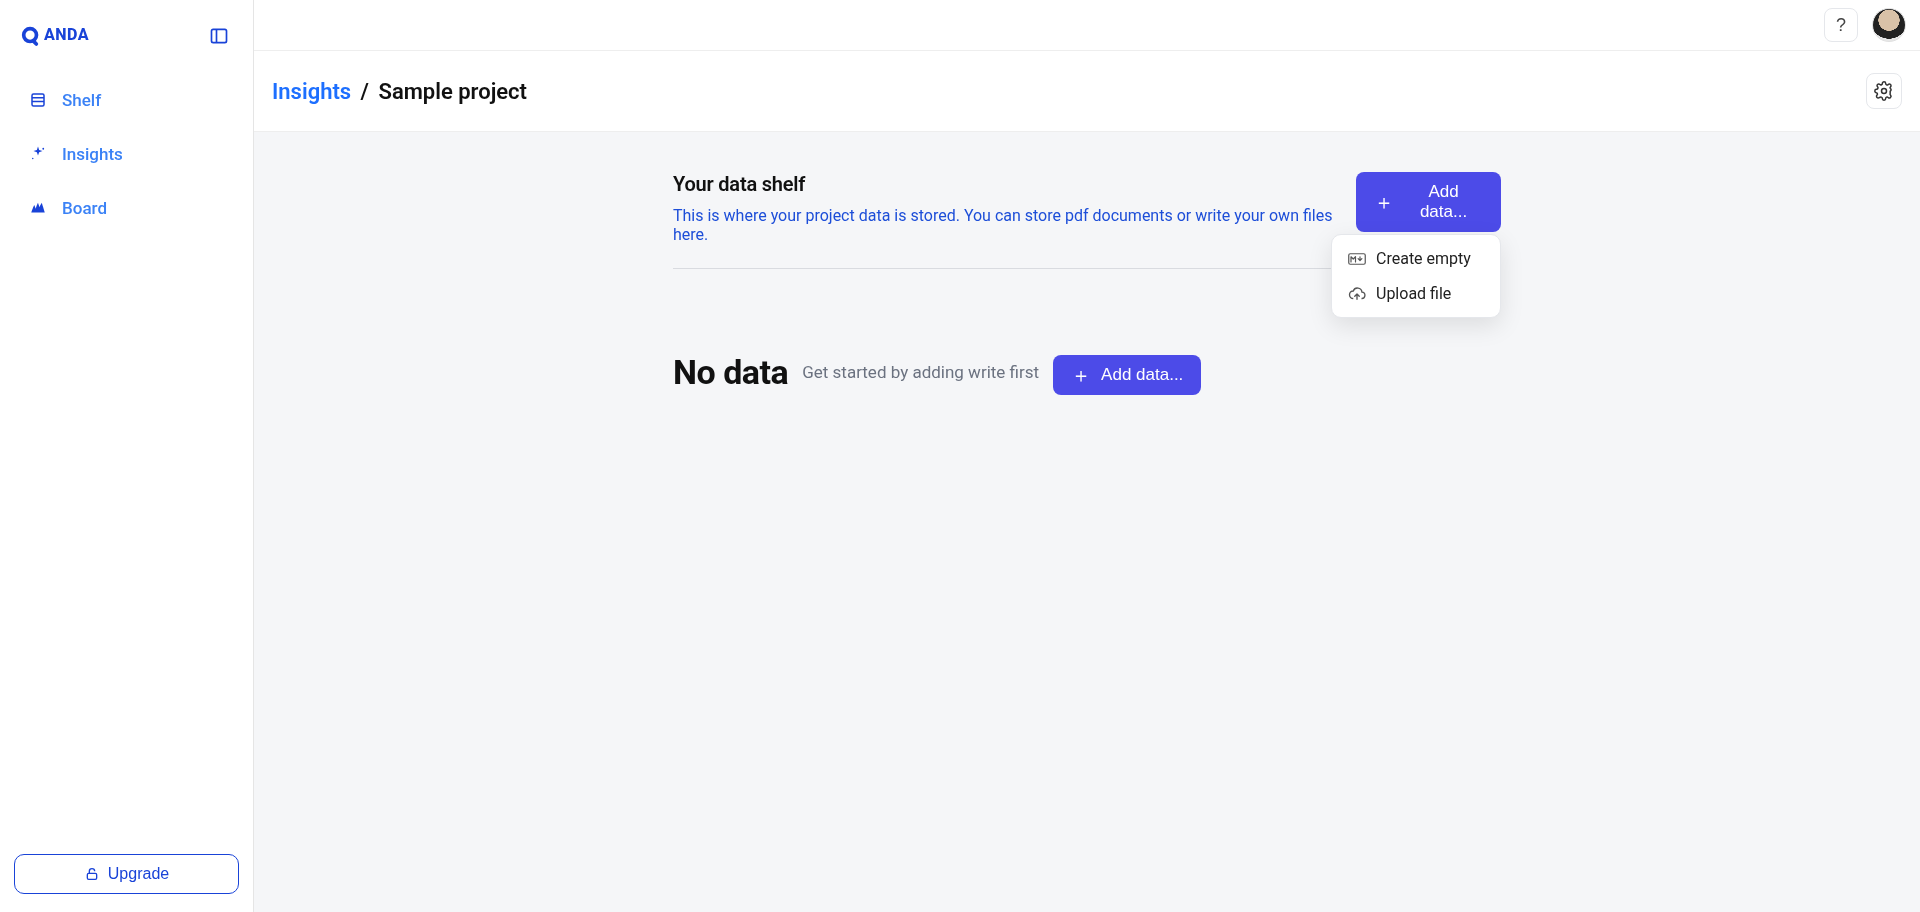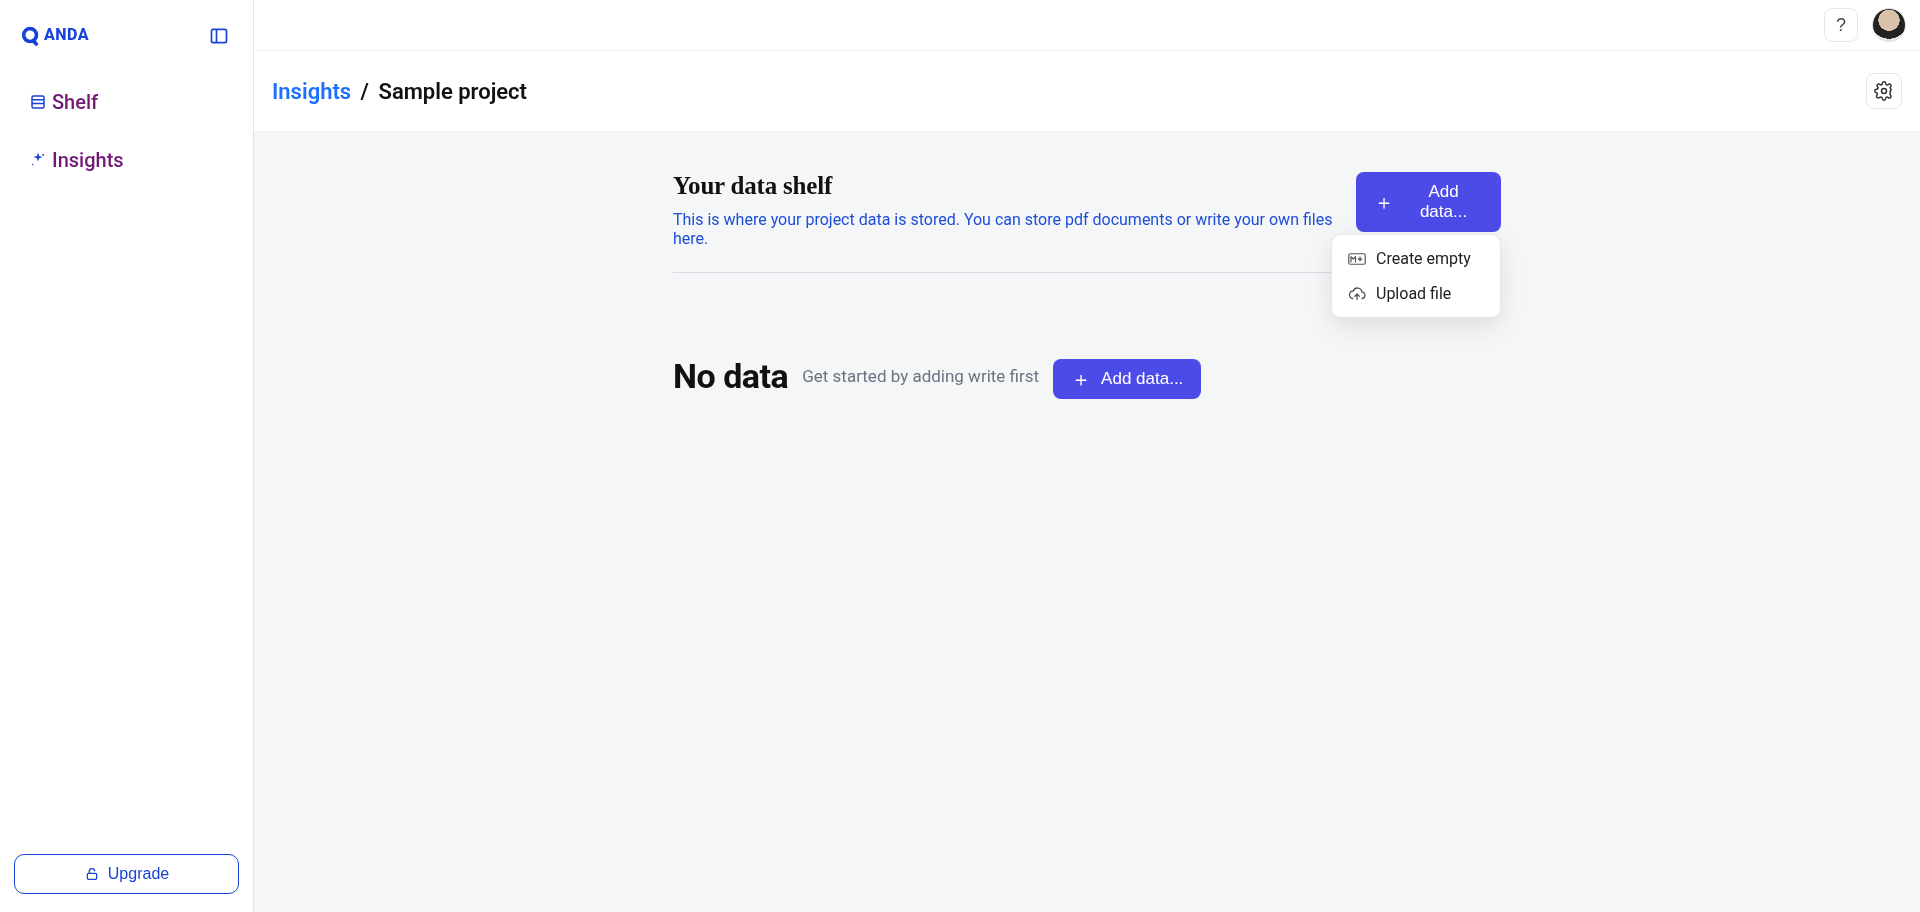--- a/index.html
+++ b/index.html
@@ -36,24 +36,24 @@
     display:inline-flex; align-items:center; justify-content:center;
   }
   .logo-mark svg { display:block; }
   .collapse-btn {
     display:flex; align-items:center; justify-content:center;
     width:28px; height:28px; border-radius:6px; color:#1943d8;
     cursor:pointer;
   }
   .nav { display:flex; flex-direction:column; gap:18px; padding: 8px 4px; }
   .nav-item {
-    display:flex; align-items:center; gap:4px;
+    display:flex; align-items:center; gap:14px;
     padding: 8px 10px;
-    color:#701a75;
-    font-size:20px;
+    color:#3b82f6;
+    font-size:17px;
     font-weight:500;
     cursor:pointer;
     border-radius:8px;
   }
   .nav-item .nav-icon { width:20px; height:20px; display:flex; align-items:center; justify-content:center; color:#1943d8; }
   .sidebar-spacer { flex:1; }
   .upgrade-btn {
     display:flex; align-items:center; justify-content:center; gap:8px;
     border:1px solid #1943d8;
     color:#1943d8;
@@ -125,21 +125,21 @@
   .content {
     flex:1; background:#f5f6f8; padding:40px 0; position:relative; overflow-y:auto;
   }
   .content-inner { max-width:860px; margin:0 auto; padding:0 16px; position:relative; }
   .shelf-header {
     display:flex; align-items:flex-start; justify-content:space-between;
     border-bottom:1px solid #d9dbe0;
     padding-bottom:24px;
     position:relative;
   }
-  .shelf-header-text h2 { font-size:25px; font-weight:600; color:#111; margin-bottom:10px; letter-spacing:-0.2px;font-family:Liberation Serif, serif; }
+  .shelf-header-text h2 { font-size:20px; font-weight:600; color:#111; margin-bottom:10px; letter-spacing:-0.2px; }
   .shelf-header-text p  { font-size:16px; color:#1d4ed8; }
   .primary-btn {
     display:flex; align-items:center; gap:10px;
     background:#4c4be8;
     color:#fff;
     border:none;
     border-radius:8px;
     padding:10px 18px;
     font-size:17px;
     cursor:pointer;
@@ -212,20 +212,28 @@
     </div>
     <div class="nav-item">
       <span class="nav-icon">
         <svg viewBox="0 0 24 24" width="18" height="18" fill="#1943d8">
             <path d="M12 2l1.5 4.5L18 8l-4.5 1.5L12 14l-1.5-4.5L6 8l4.5-1.5L12 2z"></path>
             <circle cx="19" cy="5" r="1.2"></circle>
             <circle cx="5" cy="18" r="1"></circle>
           </svg>
       </span>
       <span>Insights</span>
+    </div>
+    <div class="nav-item">
+      <span class="nav-icon">
+        <svg viewBox="0 0 24 24" width="18" height="18" fill="#1943d8">
+            <path d="M3 18c2-6 4-10 4-10s1 2 2 5c1-4 3-8 3-8s1 3 2 6c1-3 3-6 3-6s2 6 4 13H3z"></path>
+          </svg>
+      </span>
+      <span>Board</span>
     </div>
   </nav>
 
   <div class="sidebar-spacer"></div>
 
   <button class="upgrade-btn">
     <span>
       <svg viewBox="0 0 24 24" width="16" height="16" fill="none" stroke="#1943d8" stroke-width="2">
           <rect x="5" y="11" width="14" height="9" rx="2"></rect>
           <path d="M8 11V8a4 4 0 0 1 8 0"></path>

